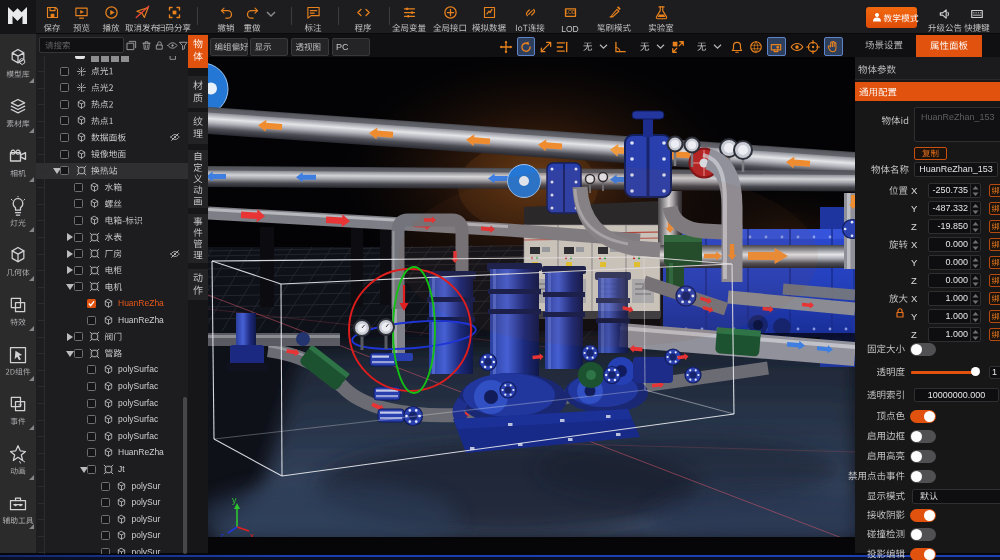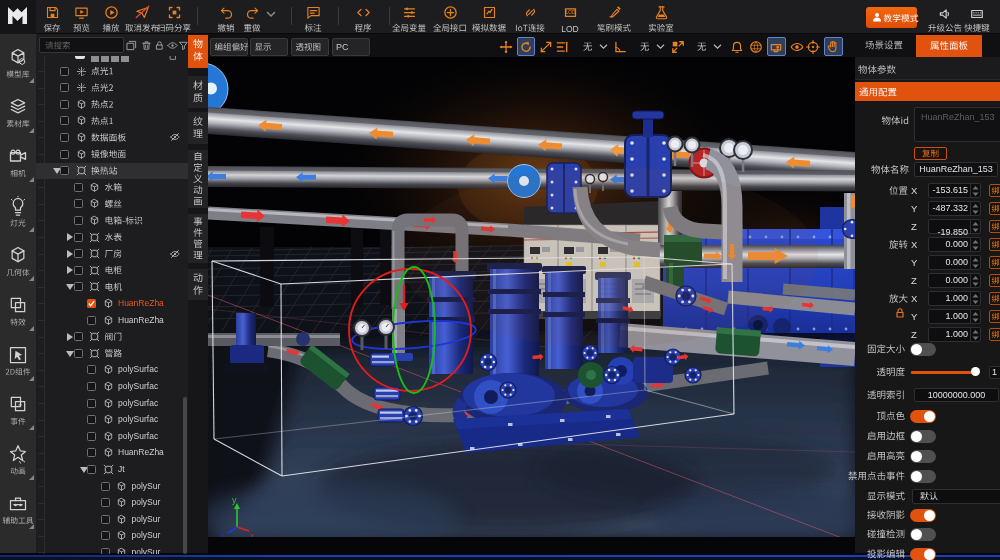--- a/index.html
+++ b/index.html
@@ -525,37 +525,37 @@
     <div style="position:absolute;left:188px;top:269px;width:20px;height:31px;background:#232325"></div>
     <div style="position:absolute;left:855px;top:57px;width:145px;height:23px;background:#1b1b1d;border-bottom:1px solid #2a2a2c"></div>
     <div style="position:absolute;left:855px;top:82px;width:145px;height:19px;background:#e0520d"></div>
     <div style="position:absolute;left:914px;top:107px;width:90px;height:35px;background:#111113;border:1px solid #2e2e30;border-radius:2px"></div>
     <div style="position:absolute;left:921px;top:112px;width:80px;height:12px;font-family:'Liberation Sans',sans-serif;font-size:9px;color:#5e5e60">HuanReZhan_153</div>
     <div style="position:absolute;left:914px;top:147px;width:33px;height:13px;background:#1a120c;border:1px solid #c85010;border-radius:2px"></div>
     <div style="position:absolute;left:914px;top:162px;width:84px;height:15px;background:#101012;border:1px solid #303032;border-radius:2px"></div>
     <div style="position:absolute;left:914px;top:162px;width:84px;height:15px;font-family:'Liberation Sans',sans-serif;font-size:9px;color:#e2e2e4;text-align:center;line-height:15px">HuanReZhan_153</div>
     <div style="position:absolute;left:911px;top:184.5px;width:10px;height:12px;font-family:'Liberation Sans',sans-serif;font-size:9.5px;color:#dcdcde">X</div>
     <div style="position:absolute;left:928px;top:183.0px;width:53px;height:15px;background:#0e0e10;border:1px solid #2f2f31;border-radius:2px"></div>
-    <div style="position:absolute;left:928px;top:183.0px;width:40px;height:15px;font-family:'Liberation Sans',sans-serif;font-size:9px;color:#e6e6e8;text-align:right;line-height:15px">-153.615</div>
+    <div style="position:absolute;left:928px;top:183.0px;width:40px;height:15px;font-family:'Liberation Sans',sans-serif;font-size:9px;color:#e6e6e8;text-align:right;line-height:15px">-250.735</div>
     <div style="position:absolute;left:970px;top:183.0px;width:1px;height:15px;background:#2f2f31"></div>
     <svg style="position:absolute;left:972px;top:185.5px" width="7" height="10" viewBox="0 0 7 10">
       <path d="M3.5 0L6.5 3.5H0.5z M3.5 10L6.5 6.5H0.5z" fill="#6f6f72"></path>
     </svg>
     <div style="position:absolute;left:989px;top:184.0px;width:15px;height:13px;background:#1a120c;border:1px solid #b44a10;border-radius:2px"></div>
     <div style="position:absolute;left:911px;top:202.5px;width:10px;height:12px;font-family:'Liberation Sans',sans-serif;font-size:9.5px;color:#dcdcde">Y</div>
     <div style="position:absolute;left:928px;top:201.0px;width:53px;height:15px;background:#0e0e10;border:1px solid #2f2f31;border-radius:2px"></div>
     <div style="position:absolute;left:928px;top:201.0px;width:40px;height:15px;font-family:'Liberation Sans',sans-serif;font-size:9px;color:#e6e6e8;text-align:right;line-height:15px">-487.332</div>
     <div style="position:absolute;left:970px;top:201.0px;width:1px;height:15px;background:#2f2f31"></div>
     <svg style="position:absolute;left:972px;top:203.5px" width="7" height="10" viewBox="0 0 7 10">
       <path d="M3.5 0L6.5 3.5H0.5z M3.5 10L6.5 6.5H0.5z" fill="#6f6f72"></path>
     </svg>
     <div style="position:absolute;left:989px;top:202.0px;width:15px;height:13px;background:#1a120c;border:1px solid #b44a10;border-radius:2px"></div>
     <div style="position:absolute;left:911px;top:220.5px;width:10px;height:12px;font-family:'Liberation Sans',sans-serif;font-size:9.5px;color:#dcdcde">Z</div>
     <div style="position:absolute;left:928px;top:219.0px;width:53px;height:15px;background:#0e0e10;border:1px solid #2f2f31;border-radius:2px"></div>
-    <div style="position:absolute;left:928px;top:225px;width:40px;height:15px;font-family:'Liberation Sans',sans-serif;font-size:9px;color:#e6e6e8;text-align:right;line-height:15px">-19.850</div>
+    <div style="position:absolute;left:928px;top:219.0px;width:40px;height:15px;font-family:'Liberation Sans',sans-serif;font-size:9px;color:#e6e6e8;text-align:right;line-height:15px">-19.850</div>
     <div style="position:absolute;left:970px;top:219.0px;width:1px;height:15px;background:#2f2f31"></div>
     <svg style="position:absolute;left:972px;top:221.5px" width="7" height="10" viewBox="0 0 7 10">
       <path d="M3.5 0L6.5 3.5H0.5z M3.5 10L6.5 6.5H0.5z" fill="#6f6f72"></path>
     </svg>
     <div style="position:absolute;left:989px;top:220.0px;width:15px;height:13px;background:#1a120c;border:1px solid #b44a10;border-radius:2px"></div>
     <div style="position:absolute;left:911px;top:238.5px;width:10px;height:12px;font-family:'Liberation Sans',sans-serif;font-size:9.5px;color:#dcdcde">X</div>
     <div style="position:absolute;left:928px;top:237.0px;width:53px;height:15px;background:#0e0e10;border:1px solid #2f2f31;border-radius:2px"></div>
     <div style="position:absolute;left:928px;top:237.0px;width:40px;height:15px;font-family:'Liberation Sans',sans-serif;font-size:9px;color:#e6e6e8;text-align:right;line-height:15px">0.000</div>
     <div style="position:absolute;left:970px;top:237.0px;width:1px;height:15px;background:#2f2f31"></div>
     <svg style="position:absolute;left:972px;top:239.5px" width="7" height="10" viewBox="0 0 7 10">

